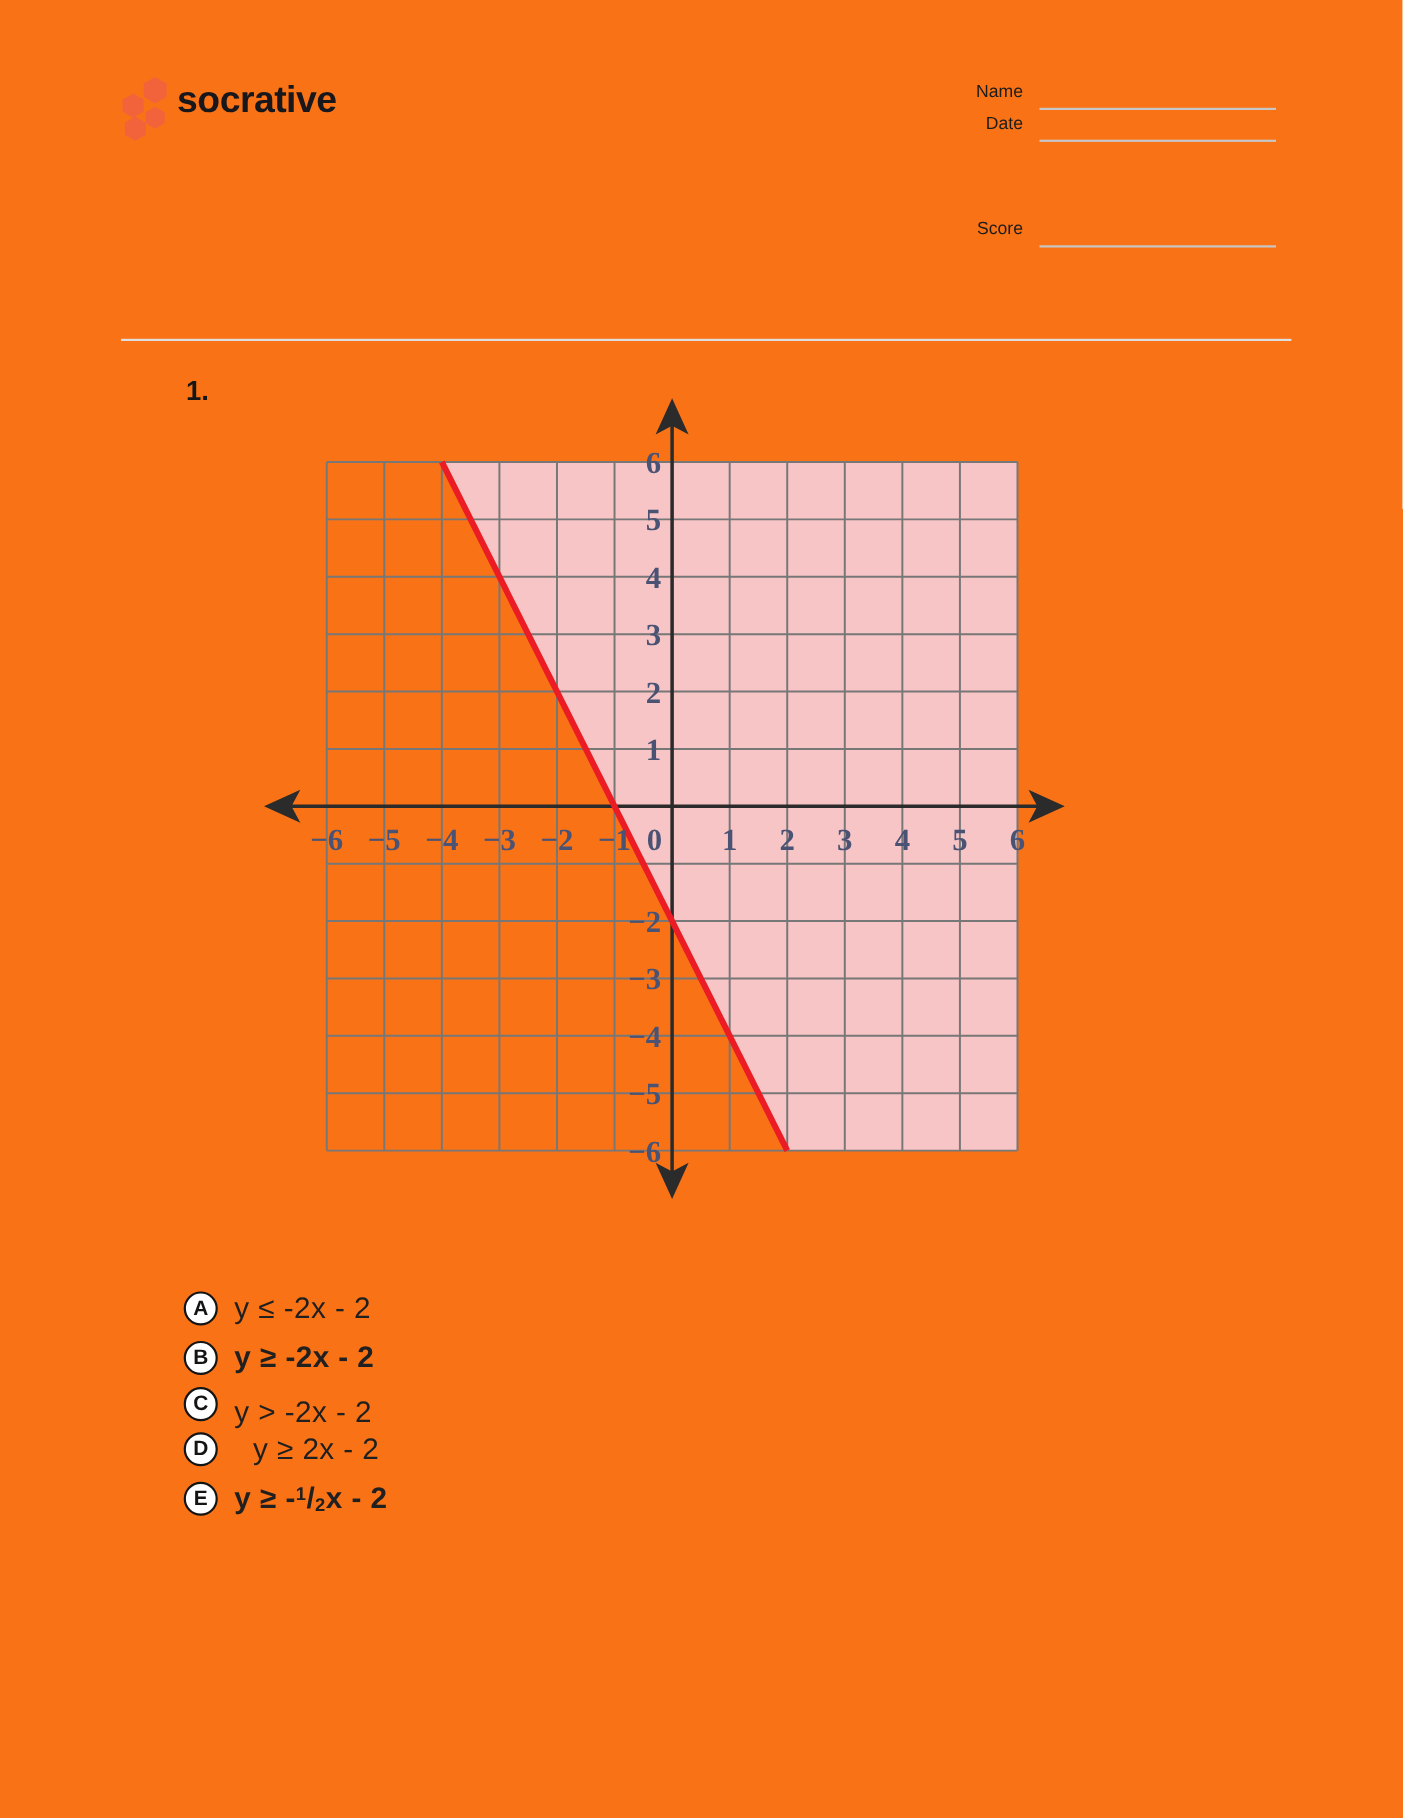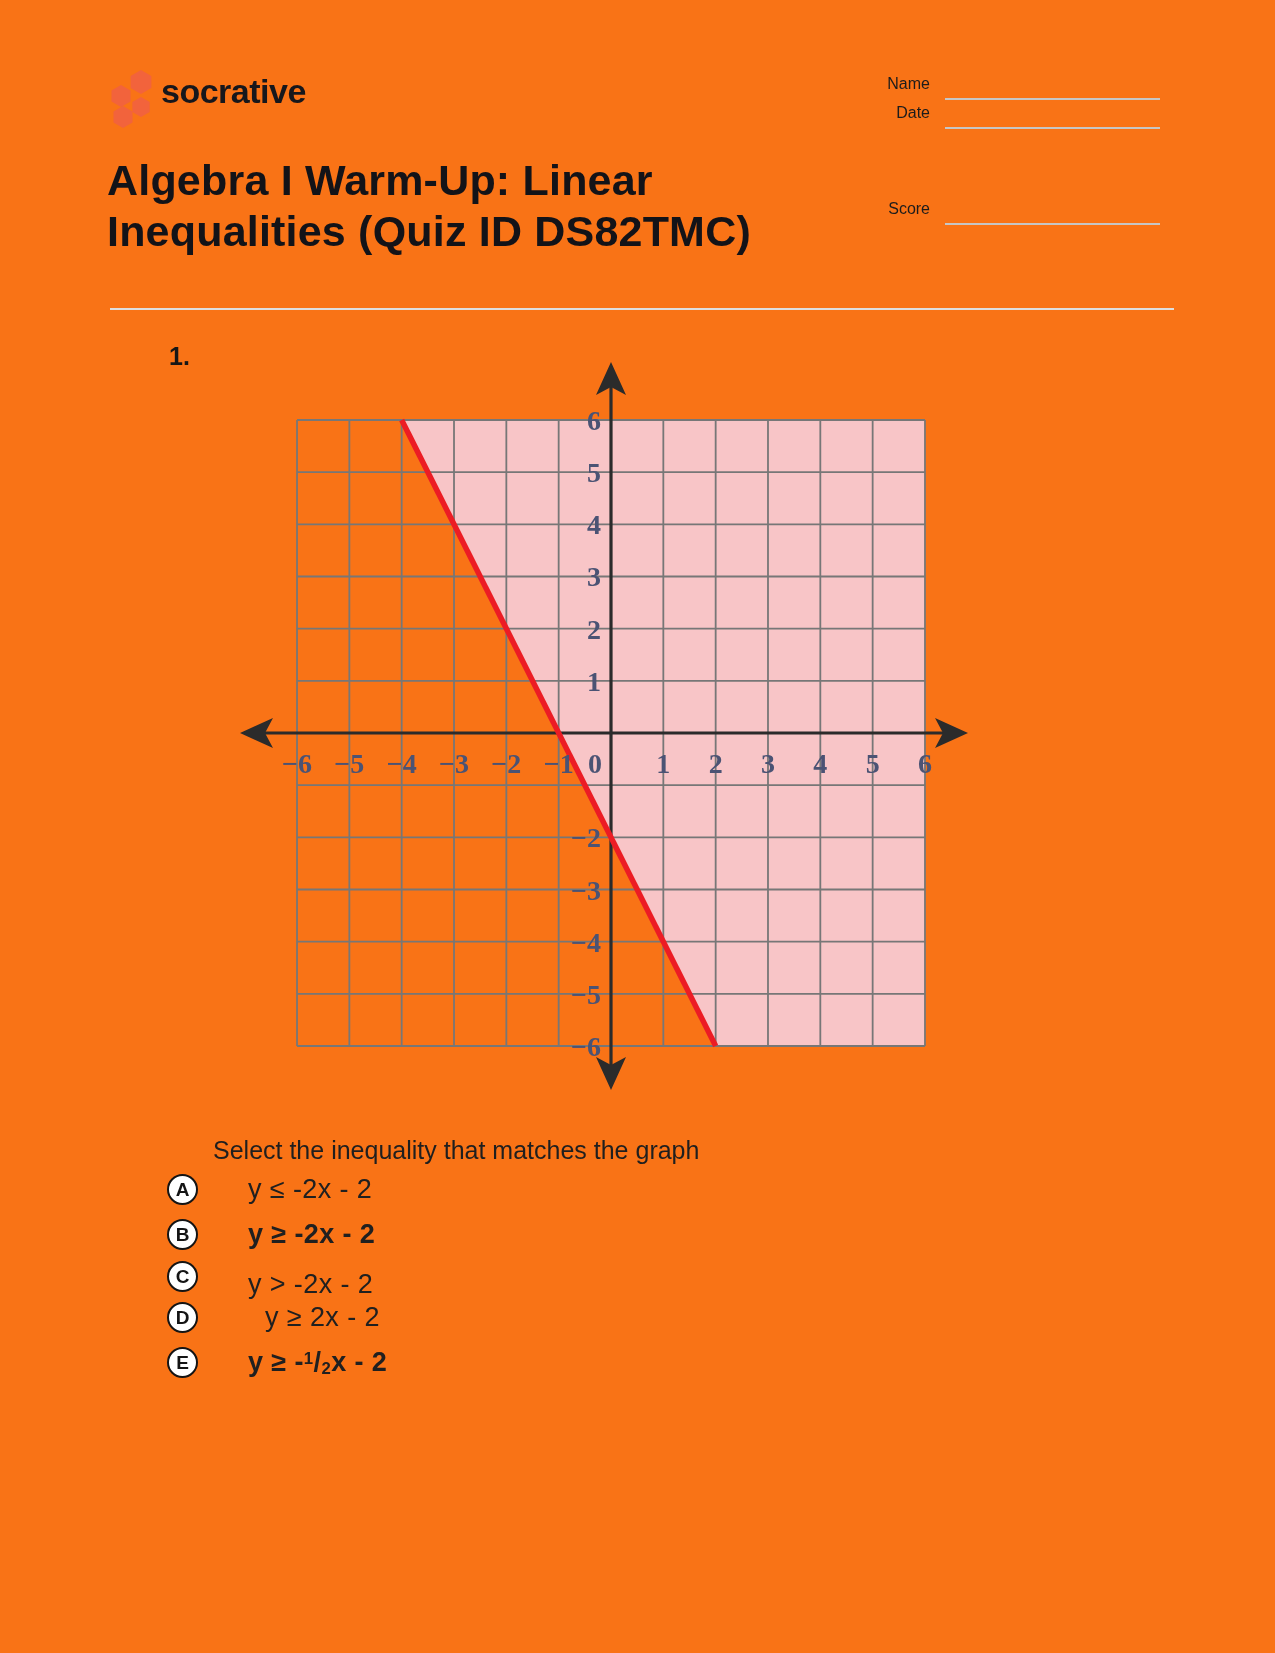--- a/index.html
+++ b/index.html
@@ -21,21 +21,21 @@
 
   
   .graph-svg{left:232px;top:340px;filter:blur(0.4px);}
   .graph-svg text{font-family:"Liberation Serif",serif;font-size:28px;font-weight:bold;}
 
   
   .prompt{left:213px;top:1136px;font-size:25px;color:#1f1f1f;}
   .bubble{width:31px;height:31px;border:2.5px solid #141414;border-radius:50%;
           box-sizing:border-box;display:flex;align-items:center;justify-content:center;
           font-size:19px;font-weight:700;color:#141414;background:#fff;}
-  .expr{height:33px;line-height:33px;font-size:27px;color:#202020;letter-spacing:0.4px;margin-left:35px;}
+  .expr{height:33px;line-height:33px;font-size:27px;color:#202020;letter-spacing:0.4px;}
   .frac-sup{font-size:0.62em;position:relative;top:-0.42em;}
   .frac-sub{font-size:0.62em;position:relative;top:0.18em;}
 </style>
 </head>
 <body>
 
 <div class="page">
 
   <svg class="abs" style="left:104px;top:66px;" width="56" height="66" viewBox="0 0 56 66">
     <g fill="#F2633C">
@@ -49,21 +49,20 @@
 
   <div class="abs fill-label" style="left:830px;top:75px;">Name</div>
   <div class="abs fill-line" style="left:945px;top:98px;width:215px;"></div>
 
   <div class="abs fill-label" style="left:830px;top:104px;">Date</div>
   <div class="abs fill-line" style="left:945px;top:127px;width:215px;"></div>
 
   <div class="abs fill-label" style="left:830px;top:200px;">Score</div>
   <div class="abs fill-line" style="left:945px;top:223px;width:215px;"></div>
 
-  <div class="abs page-title">Algebra I Warm-Up: Linear Inequalities (Quiz ID DS82TMC)</div>
   <div class="abs divider"></div>
 
   <div class="abs q-number">1.</div>
 
   <svg id="graph-svg" class="abs graph-svg" width="752" height="766" viewBox="232 340 752 766">
       <polygon points="401.68,419.98 924.98,419.98 924.98,1046.02 715.66,1046.02" fill="#F8C5C7"></polygon>
       <path d="M297.02,419.98L297.02,1046.02M349.35,419.98L349.35,1046.02M401.68,419.98L401.68,1046.02M454.01,419.98L454.01,1046.02M506.34000000000003,419.98L506.34000000000003,1046.02M558.67,419.98L558.67,1046.02M611,419.98L611,1046.02M663.33,419.98L663.33,1046.02M715.66,419.98L715.66,1046.02M767.99,419.98L767.99,1046.02M820.3199999999999,419.98L820.3199999999999,1046.02M872.65,419.98L872.65,1046.02M924.98,419.98L924.98,1046.02M297.02,1046.02L924.98,1046.02M297.02,993.85L924.98,993.85M297.02,941.6800000000001L924.98,941.6800000000001M297.02,889.51L924.98,889.51M297.02,837.34L924.98,837.34M297.02,785.17L924.98,785.17M297.02,733L924.98,733M297.02,680.83L924.98,680.83M297.02,628.66L924.98,628.66M297.02,576.49L924.98,576.49M297.02,524.3199999999999L924.98,524.3199999999999M297.02,472.15L924.98,472.15M297.02,419.98L924.98,419.98" stroke="#777777" stroke-width="1.8" fill="none"></path>
       <line x1="246" y1="733" x2="961" y2="733" stroke="#2B2B2B" stroke-width="3.2"></line>
       <line x1="611" y1="371" x2="611" y2="1081" stroke="#2B2B2B" stroke-width="3.2"></line>
       <path d="M240,733 L273,718 L265,733 L273,748 Z" fill="#2B2B2B"></path>
@@ -90,21 +89,20 @@
       <text x="601" y="586.49" text-anchor="end" fill="#4B5374">3</text>
       <text x="601" y="638.66" text-anchor="end" fill="#4B5374">2</text>
       <text x="601" y="690.83" text-anchor="end" fill="#4B5374">1</text>
       <text x="601" y="847.34" text-anchor="end" fill="#4B5374">−2</text>
       <text x="601" y="899.51" text-anchor="end" fill="#4B5374">−3</text>
       <text x="601" y="951.6800000000001" text-anchor="end" fill="#4B5374">−4</text>
       <text x="601" y="1003.85" text-anchor="end" fill="#4B5374">−5</text>
       <text x="601" y="1056.02" text-anchor="end" fill="#4B5374">−6</text>
     </svg>
 
-  <div class="abs prompt">Select the inequality that matches the graph</div>
 
   <div class="abs bubble" style="left:167px;top:1174px;">
     <span>A</span>
   </div>
   <div class="abs expr" style="left:213px;top:1173px;">y ≤ -2x - 2</div>
 
   <div class="abs bubble" style="left:167px;top:1219px;">
     <span>B</span>
   </div>
   <div class="abs expr" style="left:213px;top:1218px;font-weight:bold;">y ≥ -2x - 2</div>

